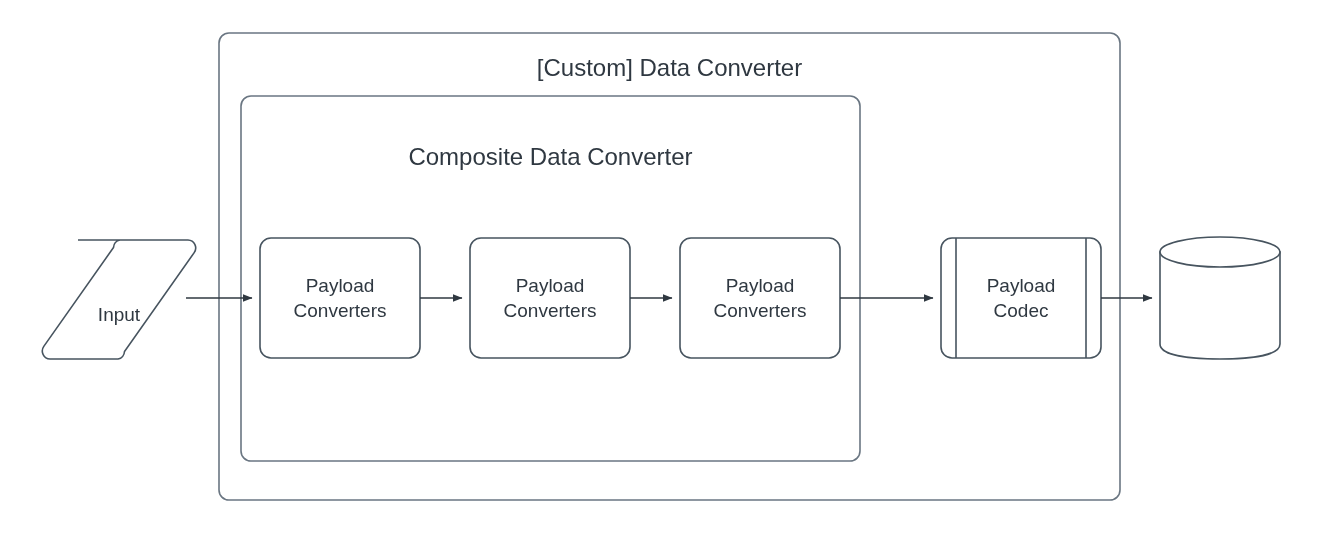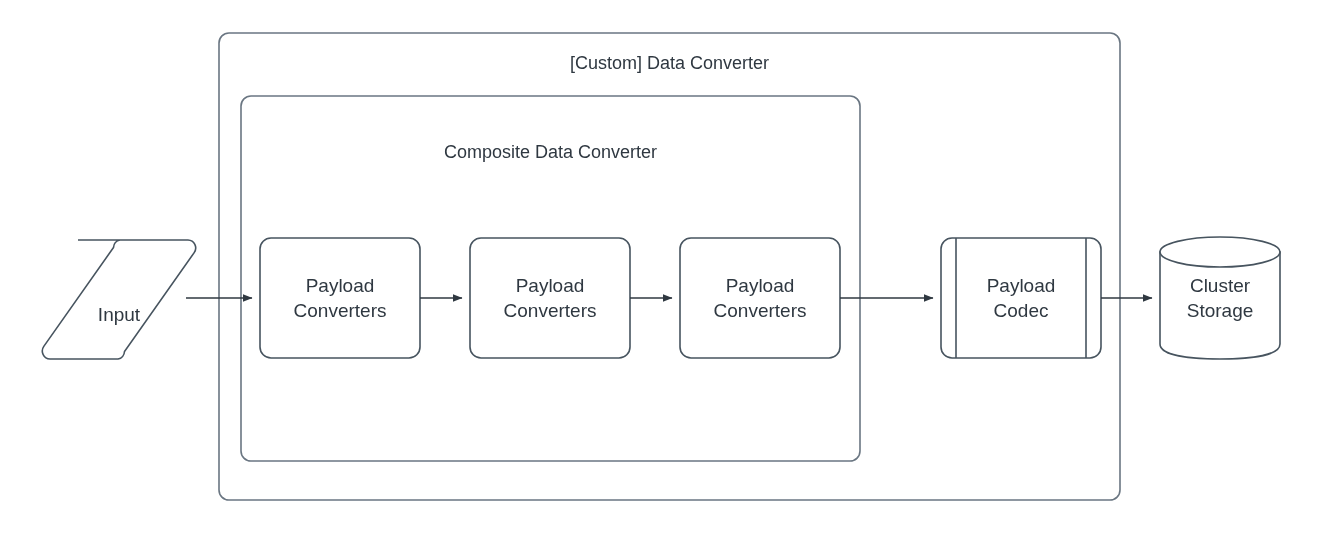--- a/index.html
+++ b/index.html
@@ -53,21 +53,21 @@
   .label {
     position: absolute;
     text-align: center;
     color: #2f3841;
     font-family: "Liberation Sans", sans-serif;
     line-height: 1.32;
     white-space: pre-line;
     pointer-events: none;
   }
   .label-container-title {
-    font-size: 18px;
+    font-size: 24px;
   }
   .label-node {
     font-size: 19px;
   }
 </style>
 </head>
 <body>
 
 <div id="diagram-root">
 
@@ -128,16 +128,14 @@
 
   <div class="label label-node" style="left:470px; top:273px; width:160px;">Payload
 Converters</div>
 
   <div class="label label-node" style="left:680px; top:273px; width:160px;">Payload
 Converters</div>
 
   <div class="label label-node" style="left:956px; top:273px; width:130px;">Payload
 Codec</div>
 
-  <div class="label label-node" style="left:1160px; top:273px; width:120px;">Cluster
-Storage</div>
 
 </div>
 
 </body></html>

